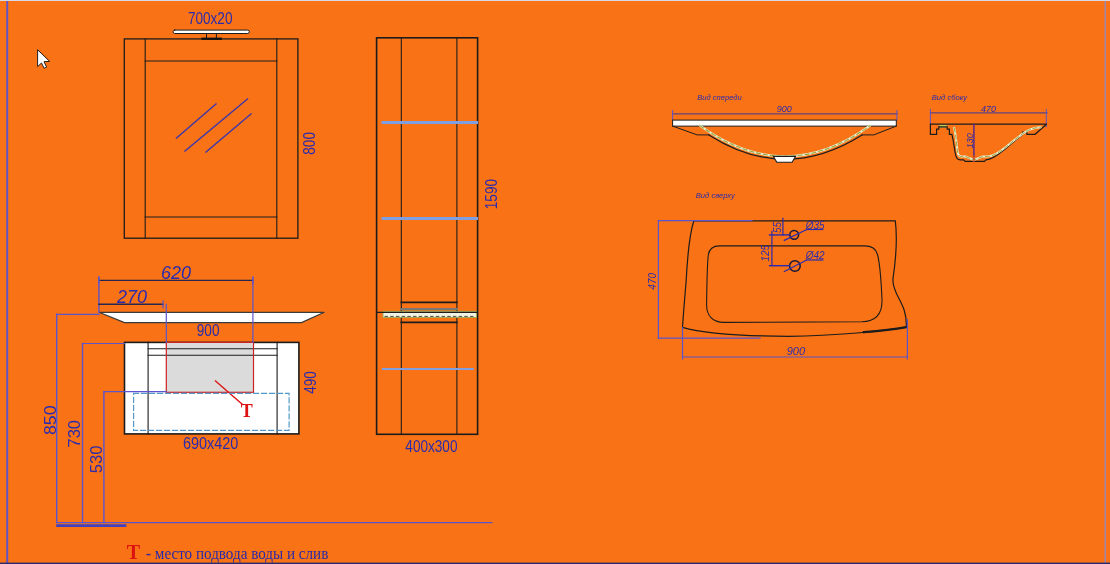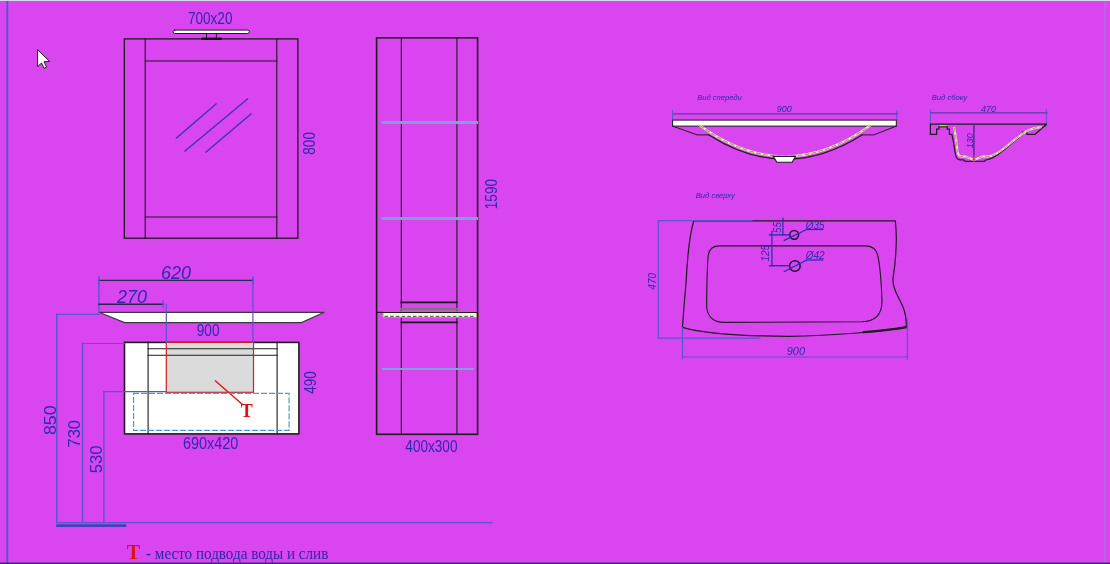--- a/index.html
+++ b/index.html
@@ -1,16 +1,16 @@
 <!DOCTYPE html>
 <html><head>
 <meta charset="utf-8">
 <style>
 html,body{margin:0;padding:0;background:#ffffff;}
-#canvas{position:relative;width:1110px;height:564px;background:#d946ef;overflow:hidden;
+#canvas{position:relative;width:1110px;height:564px;background:#f97316;overflow:hidden;
 font-family:"Liberation Sans",sans-serif;text-decoration:underline;}
 svg text{font-family:"Liberation Sans",sans-serif;fill:#2b2bad;}
 .big{font-size:17px;}
 .it{font-style:italic;}
 </style>
 </head>
 <body>
 <div id="canvas">
 <svg width="1110" height="564" viewBox="0 0 1110 564" fill="none" stroke-linecap="square">
 

